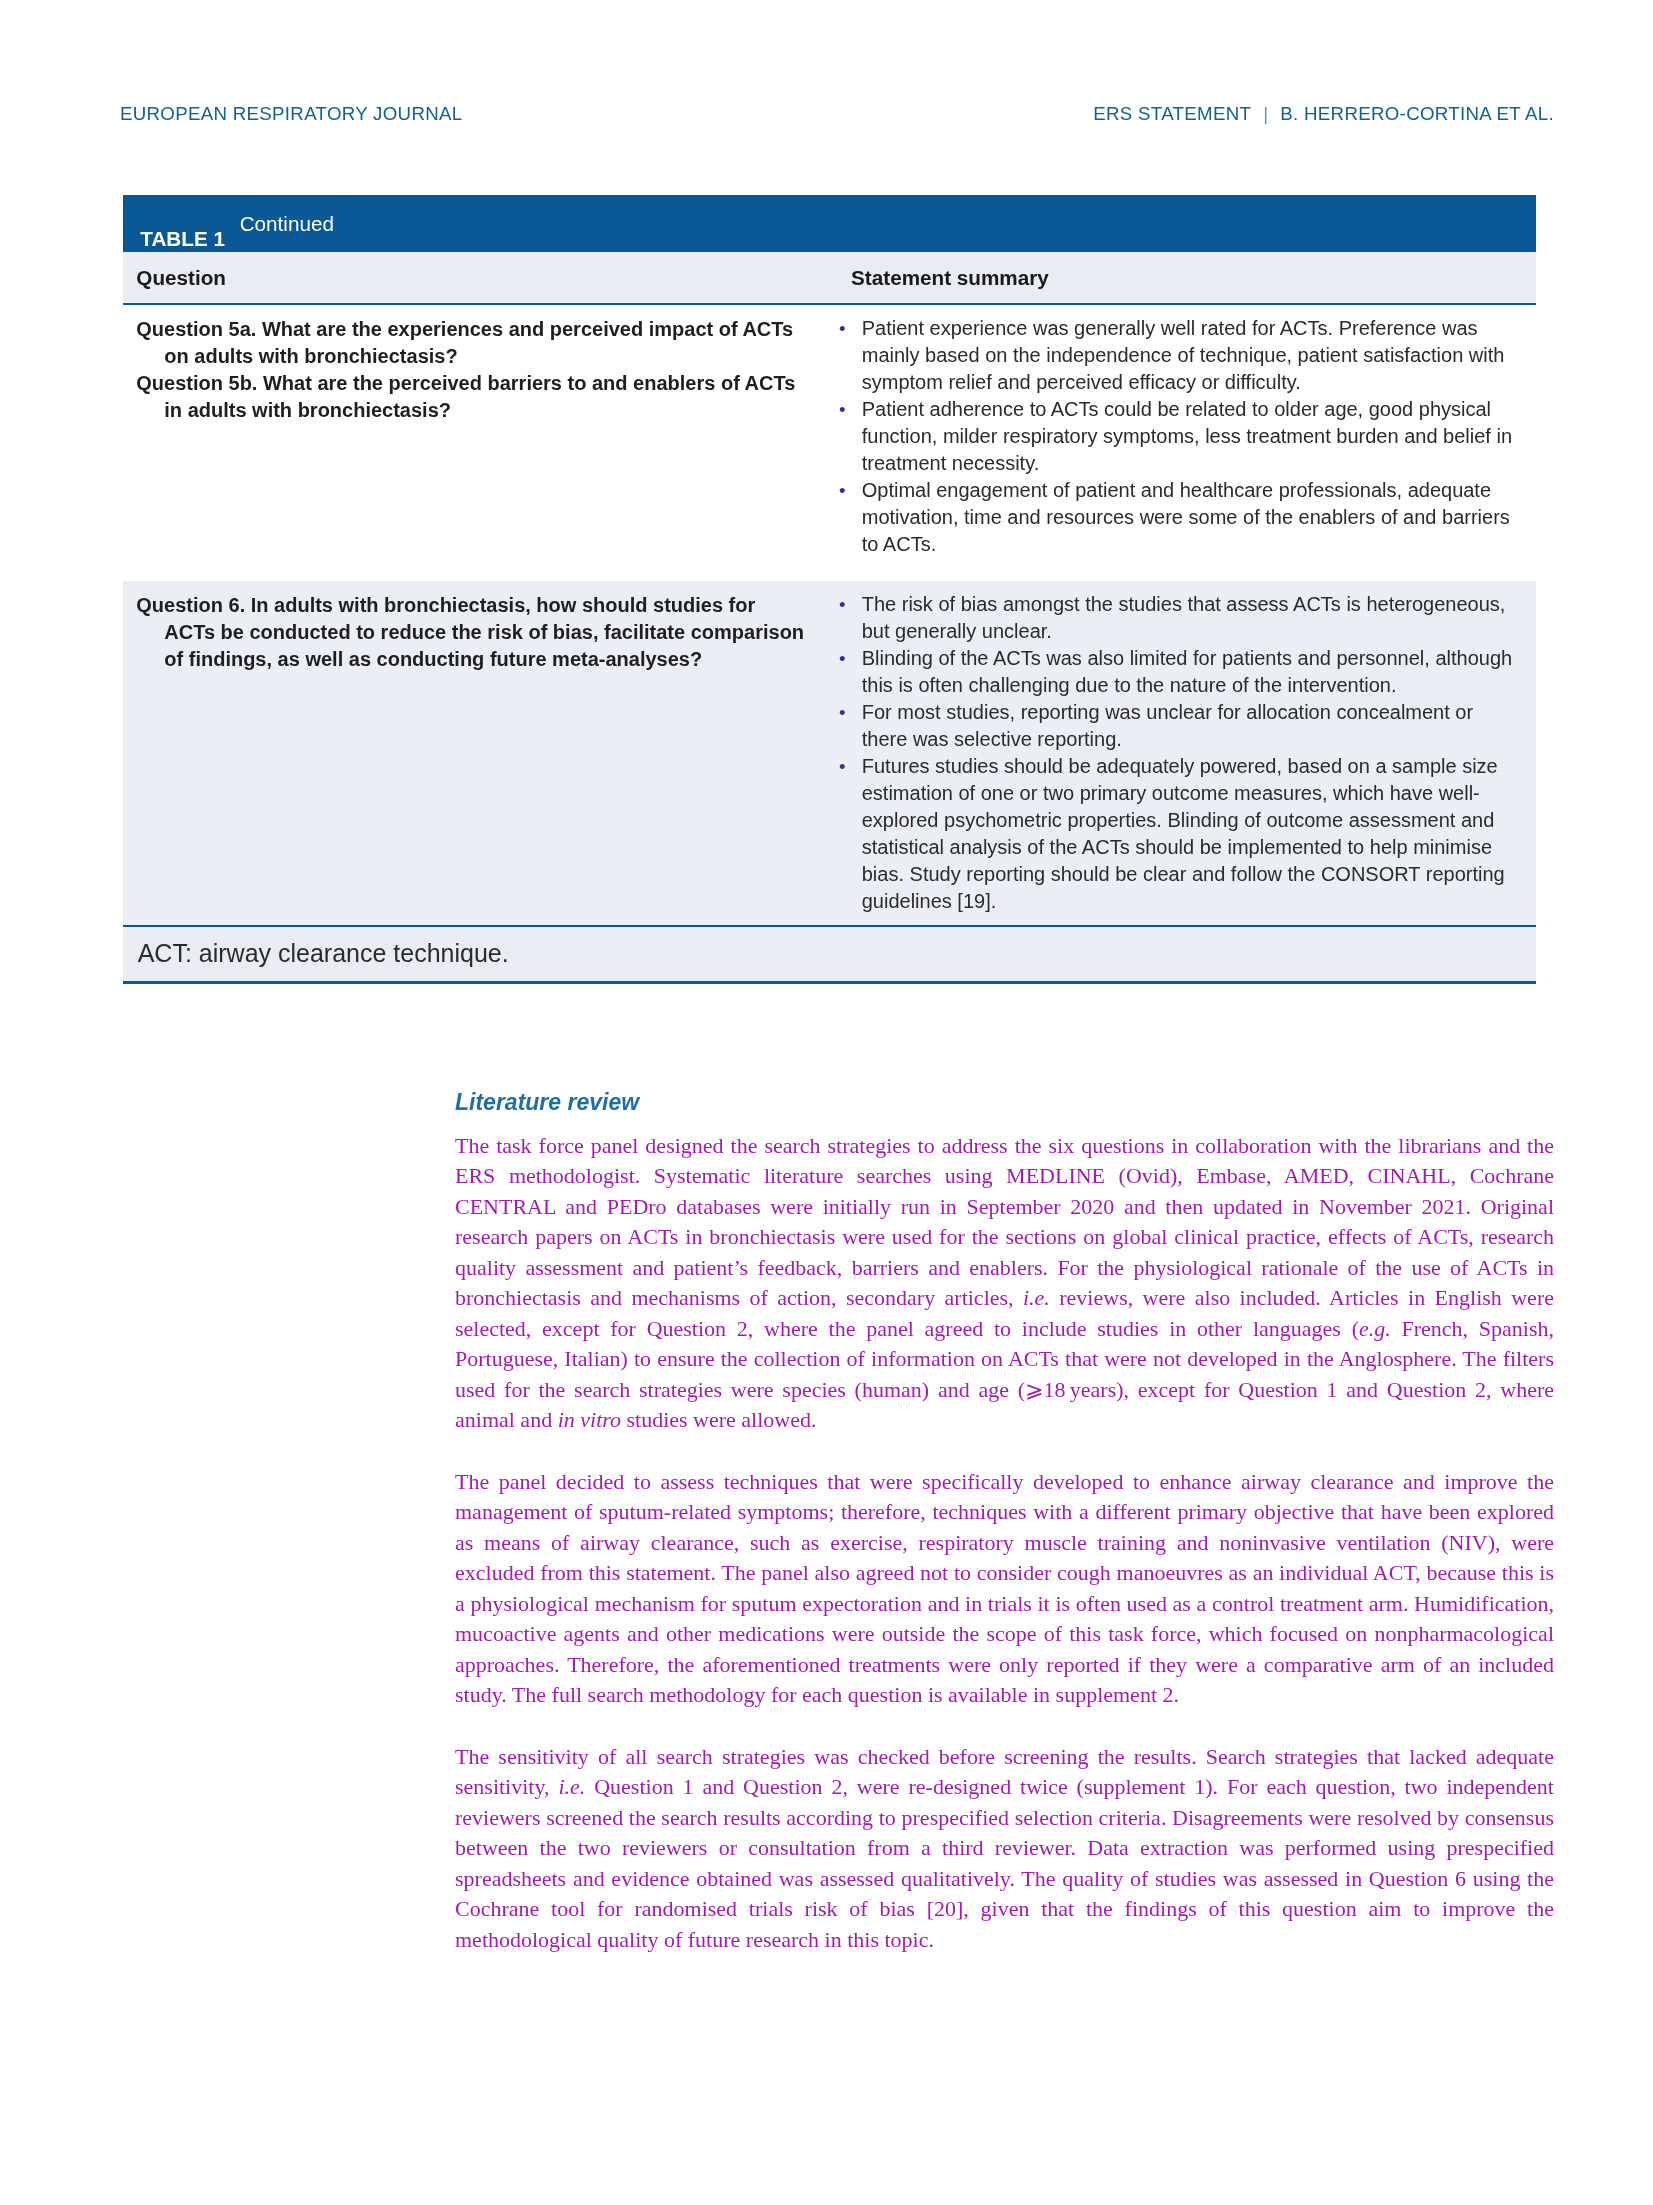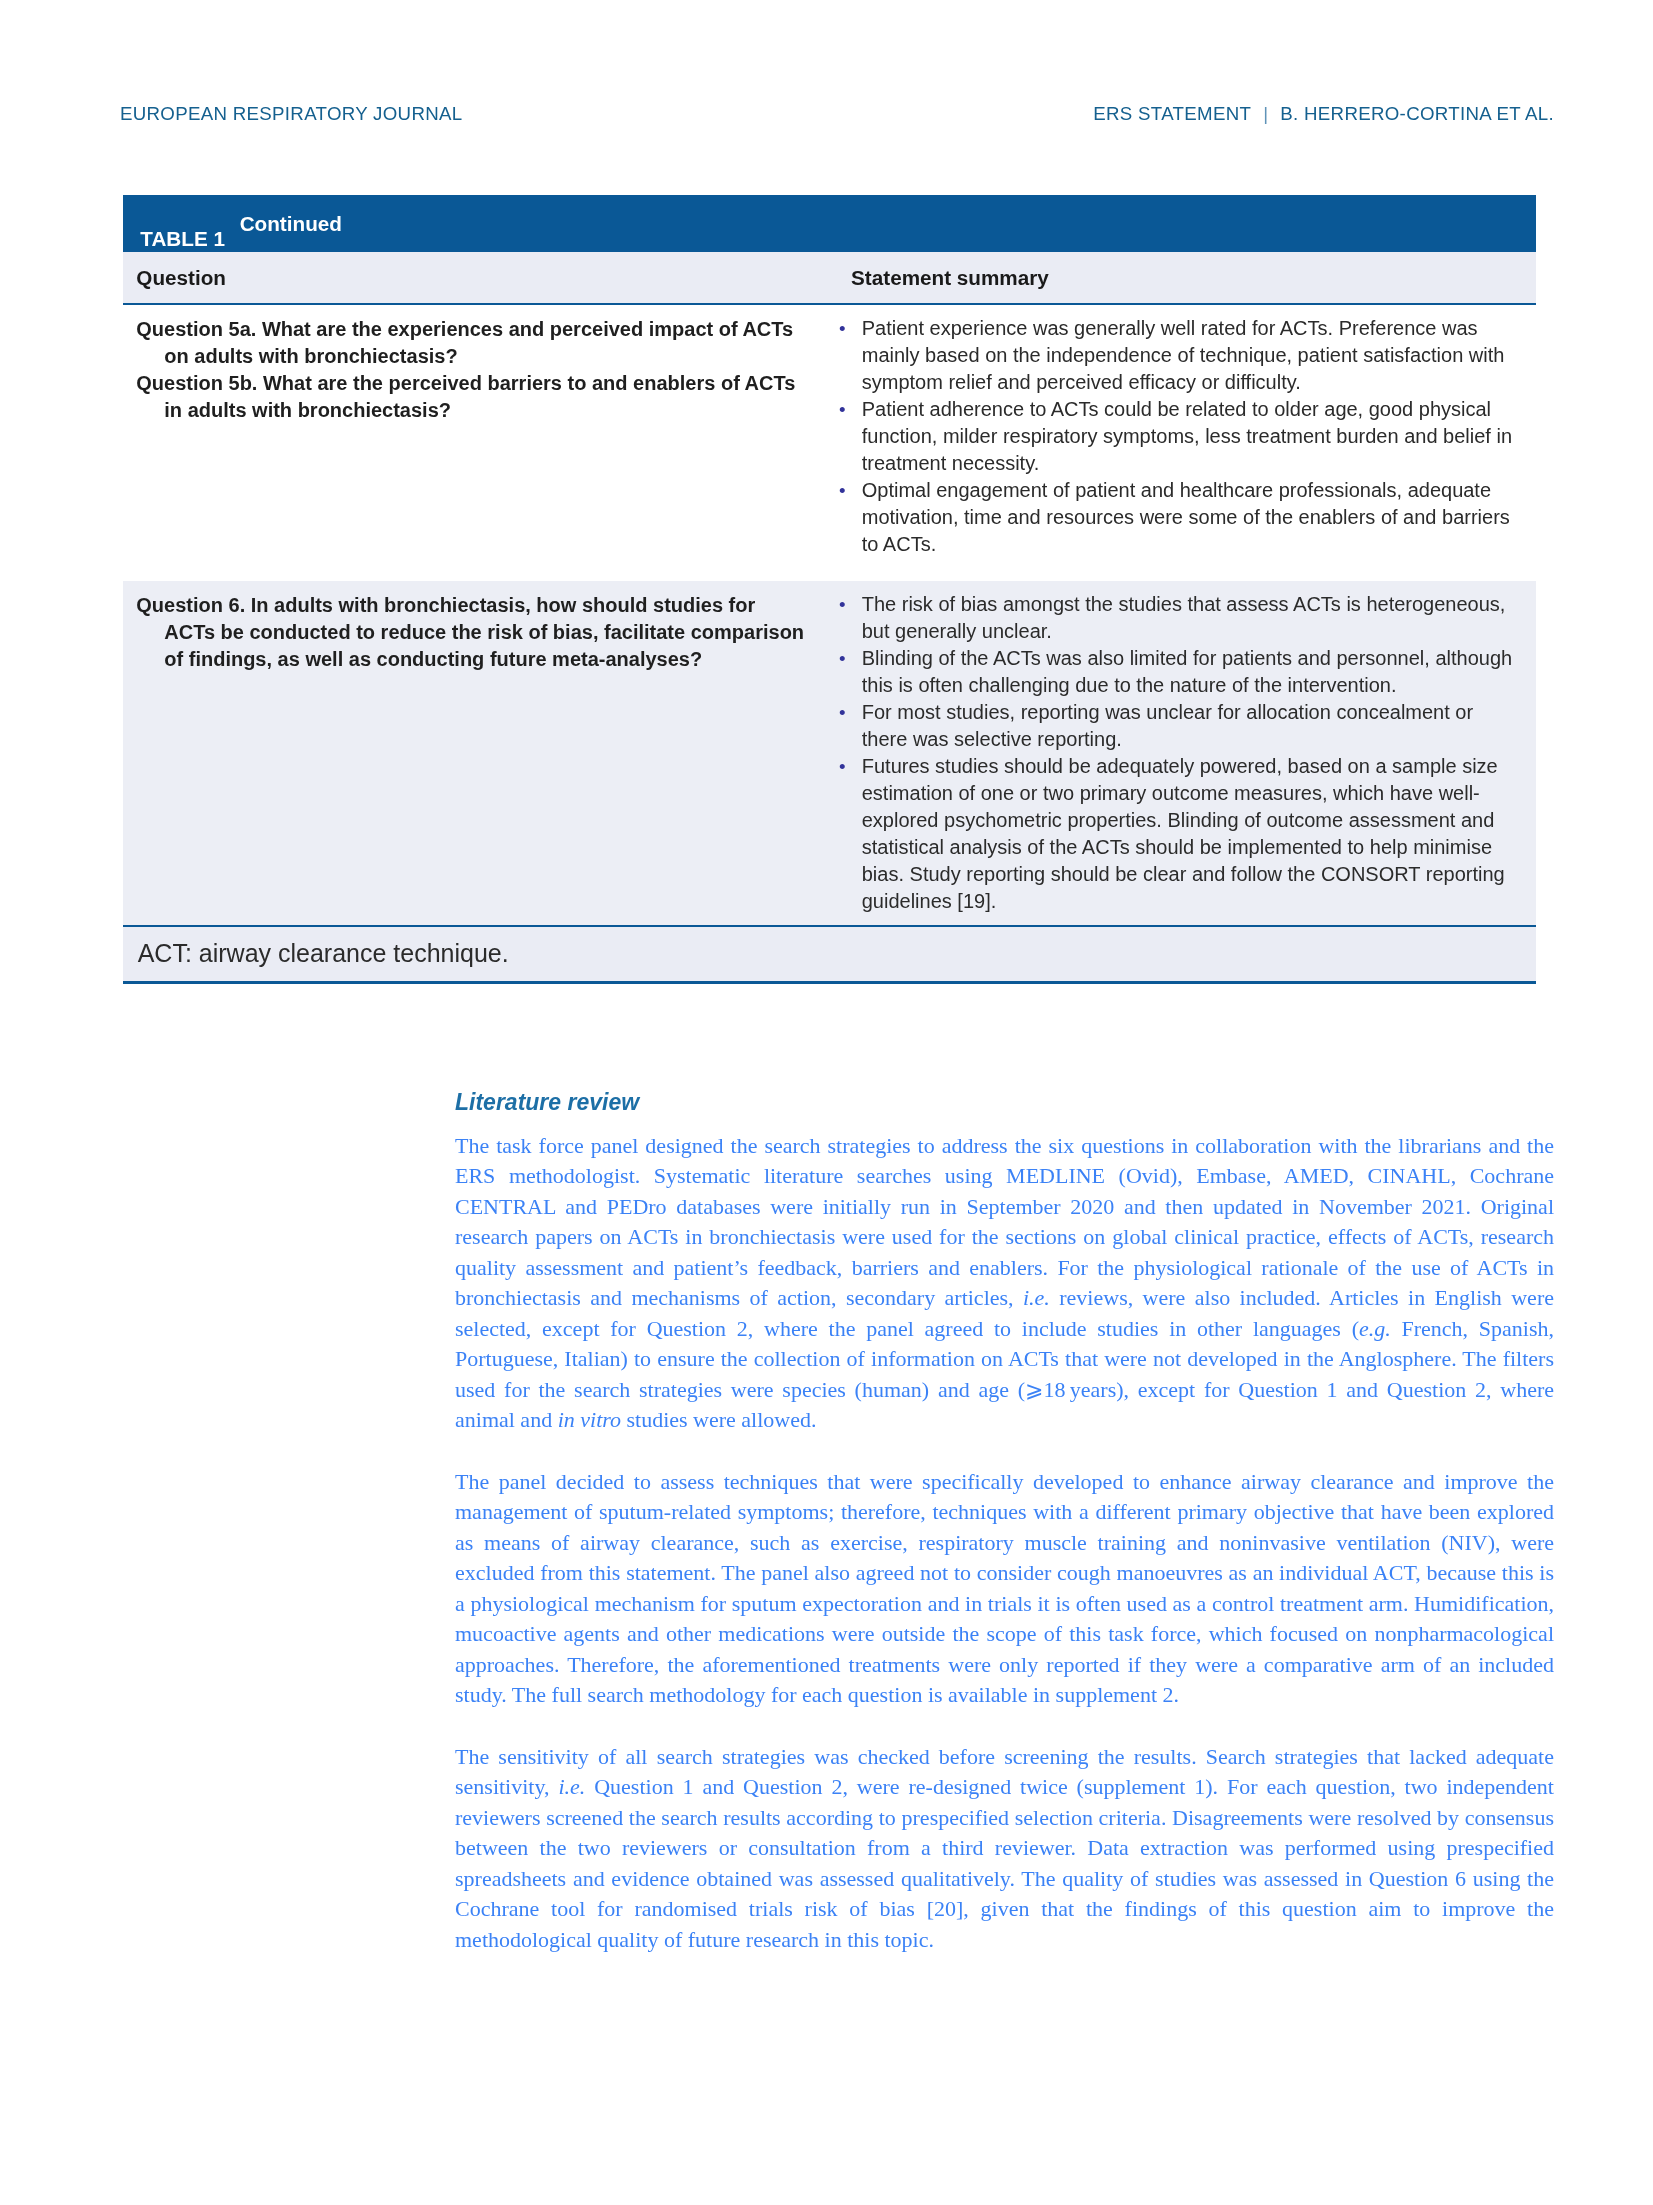--- a/index.html
+++ b/index.html
@@ -25,21 +25,21 @@
     position:absolute;top:195px;left:123px;width:1413px;
     font-size:20px;line-height:27px;color:#2b2b2b;
   }
   .t-titlebar{
     background:#0a5896;color:#ffffff;
     min-height:57px;display:flex;align-items:center;
     padding:0 0 0 17.3px;box-sizing:border-box;
     font-size:20.7px;
   }
   .t-label{font-weight:700;margin-top:30px;}
-  .t-cont{margin-left:14.7px;font-weight:700;}
+  .t-cont{margin-left:14.7px;font-weight:400;}
   .t-colheads{
     display:flex;background:#eaecf4;
     border-bottom:2.7px solid #0a5896;
     min-height:53px;align-items:center;box-sizing:border-box;
     font-weight:700;color:#1a1a1a;font-size:20.7px;gap:34px;
   }
   .t-col1{width:50.3%;box-sizing:border-box;}
   .t-col2{width:49.7%;box-sizing:border-box;}
   .t-colhead1{padding:0 20px 0 13.3px;}
   .t-row{display:flex;}
@@ -73,21 +73,21 @@
   }
   .sec-head{
     margin:0 0 14.7px 0;
     font-family:"Liberation Sans","DejaVu Sans",sans-serif;
     font-style:italic;font-weight:700;
     font-size:23px;color:#1d6fa6;
   }
   .article p{
     margin:0 0 31px 0;
     font-family:"Liberation Serif","DejaVu Serif",serif;
-    font-size:22px;line-height:30.5px;color:#3b82f6;
+    font-size:22px;line-height:30.5px;color:#a21caf;
     text-align:justify;
   }
 
   
   .p-footer{
     position:absolute;top:2100px;left:119px;right:107px;
     display:flex;justify-content:space-between;align-items:baseline;
     color:#1d6fa6;font-size:20px;
   }
   .doi{text-decoration:none;color:#1d6fa6;cursor:pointer;}

